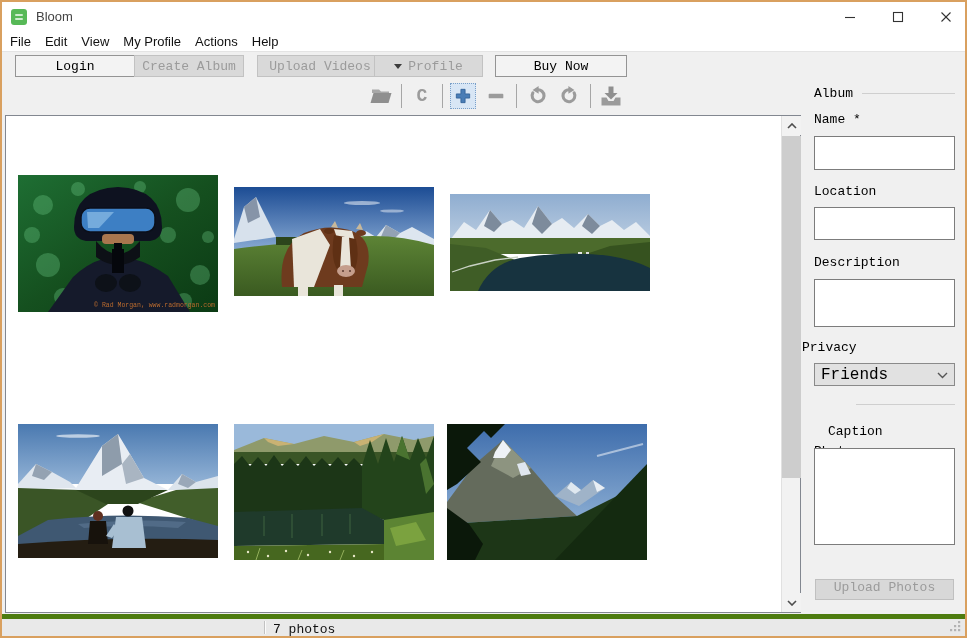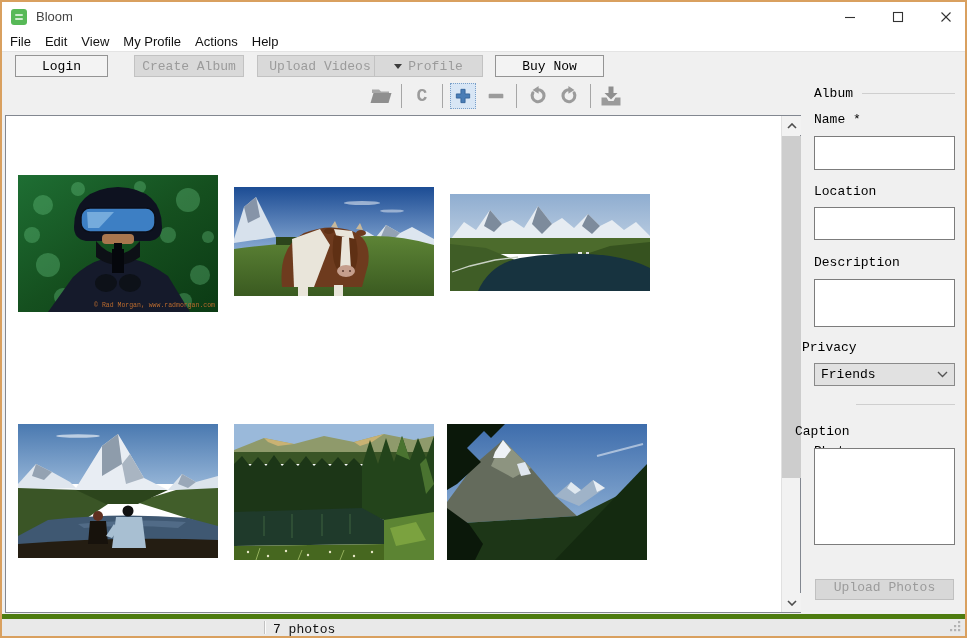--- a/index.html
+++ b/index.html
@@ -96,21 +96,21 @@
   .side-rule { position:absolute; height:1px; background:#cfcfcf; }
   .side-input {
     position:absolute; left:814px; width:141px;
     border:1px solid #7c7c7c; background:#fff;
     font-family:"Liberation Mono", monospace; font-size:13px; padding:2px 4px;
     resize:none; outline:none;
   }
   .select-box {
     position:absolute; left:814px; top:363px; width:141px; height:23px;
     background:#e1e1e1; border:1px solid #8a8a8a;
-    font-family:"Liberation Mono", monospace; font-size:13px; color:#000;
+    font-family:"Liberation Mono", monospace; font-size:16px; color:#000;
     display:flex; align-items:center; padding:0 6px;
   }
   .select-box .chev { margin-left:auto; }
   .upload-btn {
     position:absolute; left:815px; top:579px; width:139px; height:21px;
     background:#d8d8d8; border:1px solid #c0c0c0; color:#9b9b9b;
     font-family:"Liberation Mono", monospace; font-size:13px;
     display:flex; align-items:flex-start; justify-content:center;
   }
 </style>
@@ -148,34 +148,34 @@
 <div class="menubar">
   <span class="menu-item">File</span>
   <span class="menu-item">Edit</span>
   <span class="menu-item">View</span>
   <span class="menu-item">My Profile</span>
   <span class="menu-item">Actions</span>
   <span class="menu-item">Help</span>
 </div>
 
 <div class="toolbar1">
-  <div class="btn" style="left:13px;width:93px;">
+  <div class="btn" style="left:13px;width:120px;">
     <span>Login</span>
   </div>
   <div class="btn disabled" style="left:132px;width:110px;">
     <span>Create Album</span>
   </div>
   <div class="btn disabled" style="left:255px;width:126px;">
     <span>Upload Videos</span>
   </div>
   <div class="btn disabled" style="left:372px;width:109px;">
     <span class="dd-arrow"></span>
     <span>Profile</span>
   </div>
-  <div class="btn" style="left:493px;width:109px;">
+  <div class="btn" style="left:493px;width:132px;">
     <span>Buy Now</span>
   </div>
 </div>
 
 <div class="toolbar2">
   <div class="icon-row">
     <div class="icon-btn">
       <svg width="24" height="24" viewBox="0 0 24 24">
         <path d="M3 9 V5.5 h7 l2 2 h8 V9" fill="#a8a8a8"></path>
         <path d="M1.5 19 L4.5 9 H22.5 L19.5 19 Z" fill="#8f8f8f"></path>
@@ -451,21 +451,21 @@
   <span class="chev">
     <svg width="11" height="7" viewBox="0 0 11 7">
       <polyline points="1,1 5.5,5.5 10,1" fill="none" stroke="#555" stroke-width="1.4"></polyline>
     </svg>
   </span>
 </div>
 
 <span class="side-label" style="left:814px;top:397px;margin-top:47px;">Photo</span>
 <div class="side-rule" style="left:856px;top:404px;width:99px;"></div>
 
-<span class="side-label" style="left:795px;top:424px;">Caption</span>
+<span class="side-label" style="left:828px;top:424px;">Caption</span>
 <textarea class="side-input" style="top: 448px; height: 97px;"></textarea>
 
 <div class="upload-btn">
   <span>Upload Photos</span>
 </div>
 
 <div class="statusbar">
   <div class="status-sep"></div>
   <span class="status-text">7 photos</span>
   <svg class="grip" width="14" height="14" viewBox="0 0 14 14">

